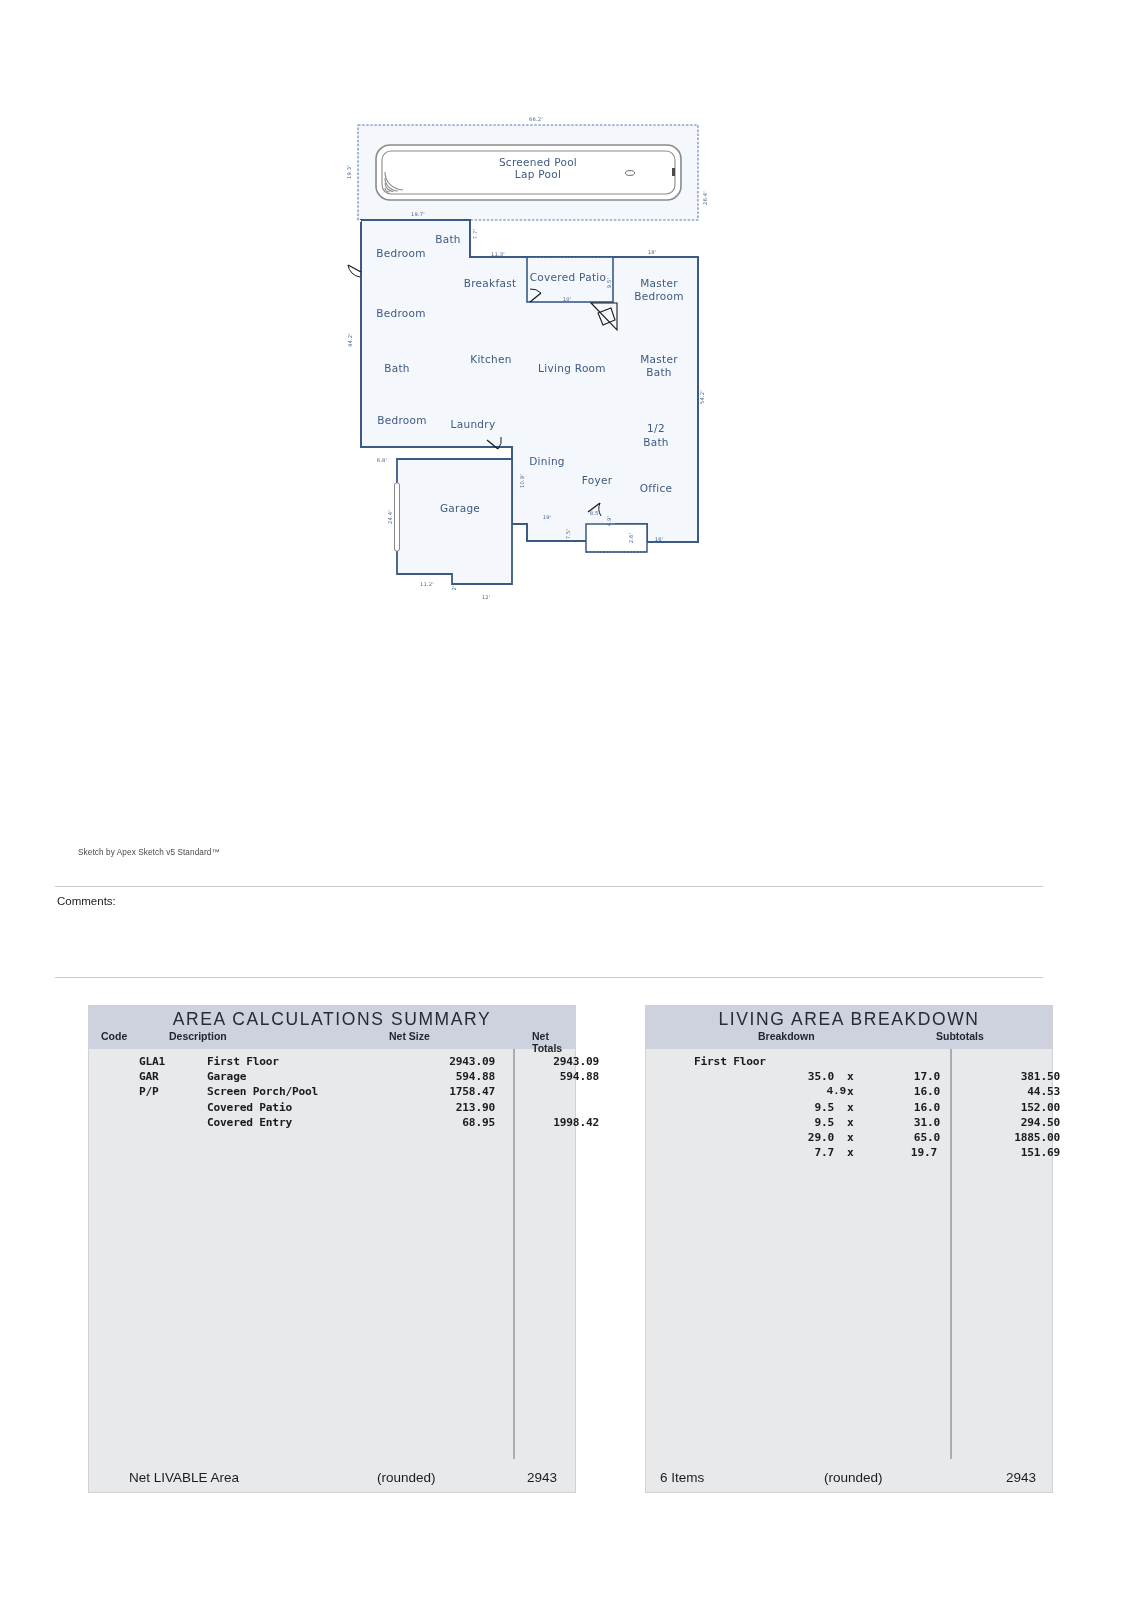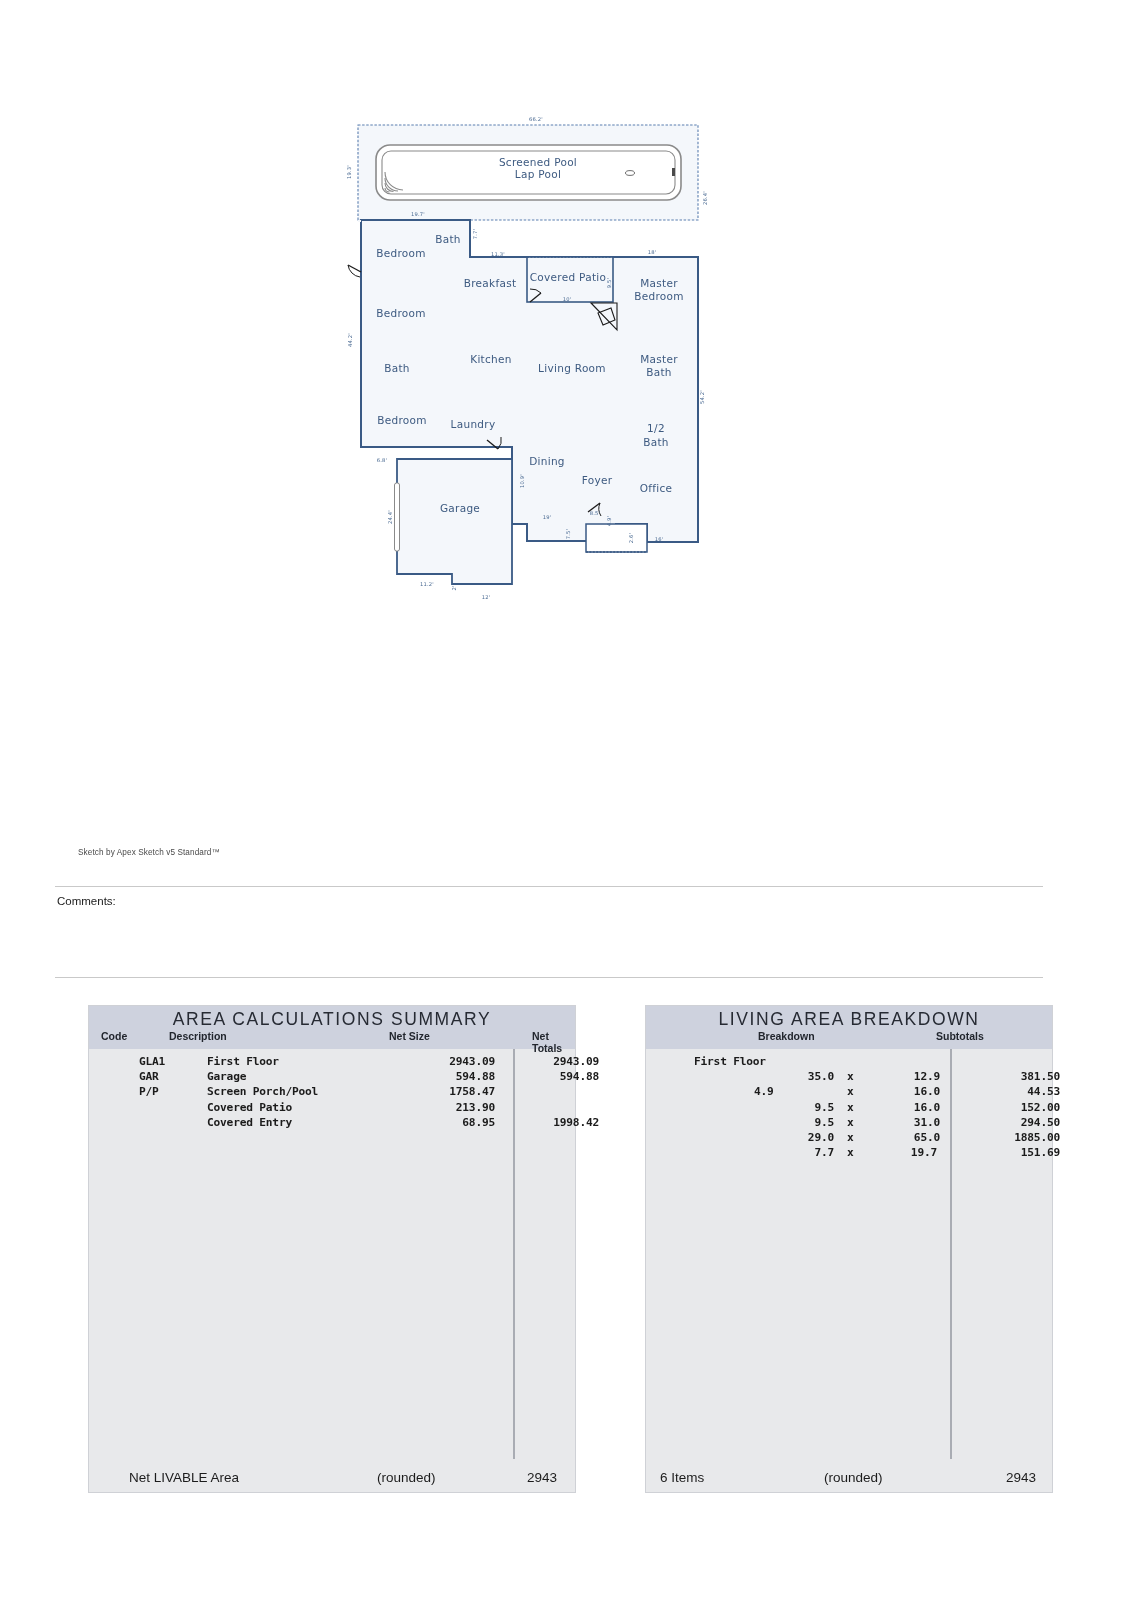--- a/index.html
+++ b/index.html
@@ -291,25 +291,25 @@
   </div>
   <div class="tbl-body">
     <div class="vdivider" style="left:266px;"></div>
     <div id="living-rows" style="position:absolute;left:0;right:0;top:6px;">
         <div class="rowline mono" style="top: 0px;">
           <span style="left:10px;">First Floor</span>
         </div>
         <div class="rowline mono" style="top: 15.2px;">
           <span style="left:70px;width:80px;text-align:right;">35.0</span>
           <span style="left:163px;">x</span>
-          <span style="left:178px;width:78px;text-align:right;">12.9</span>
+          <span style="left:178px;width:78px;text-align:right;">17.0</span>
           <span style="left:276px;width:100px;text-align:right;">381.50</span>
         </div>
         <div class="rowline mono" style="top: 30.4px;">
-          <span style="left:70px;width:80px;text-align:left;">4.9</span>
+          <span style="left:82px;width:80px;text-align:right;font-family:Liberation Mono, monospace;">4.9</span>
           <span style="left:163px;">x</span>
           <span style="left:178px;width:78px;text-align:right;">16.0</span>
           <span style="left:276px;width:100px;text-align:right;">44.53</span>
         </div>
         <div class="rowline mono" style="top: 45.6px;">
           <span style="left:70px;width:80px;text-align:right;">9.5</span>
           <span style="left:163px;">x</span>
           <span style="left:178px;width:78px;text-align:right;">16.0</span>
           <span style="left:276px;width:100px;text-align:right;">152.00</span>
         </div>

